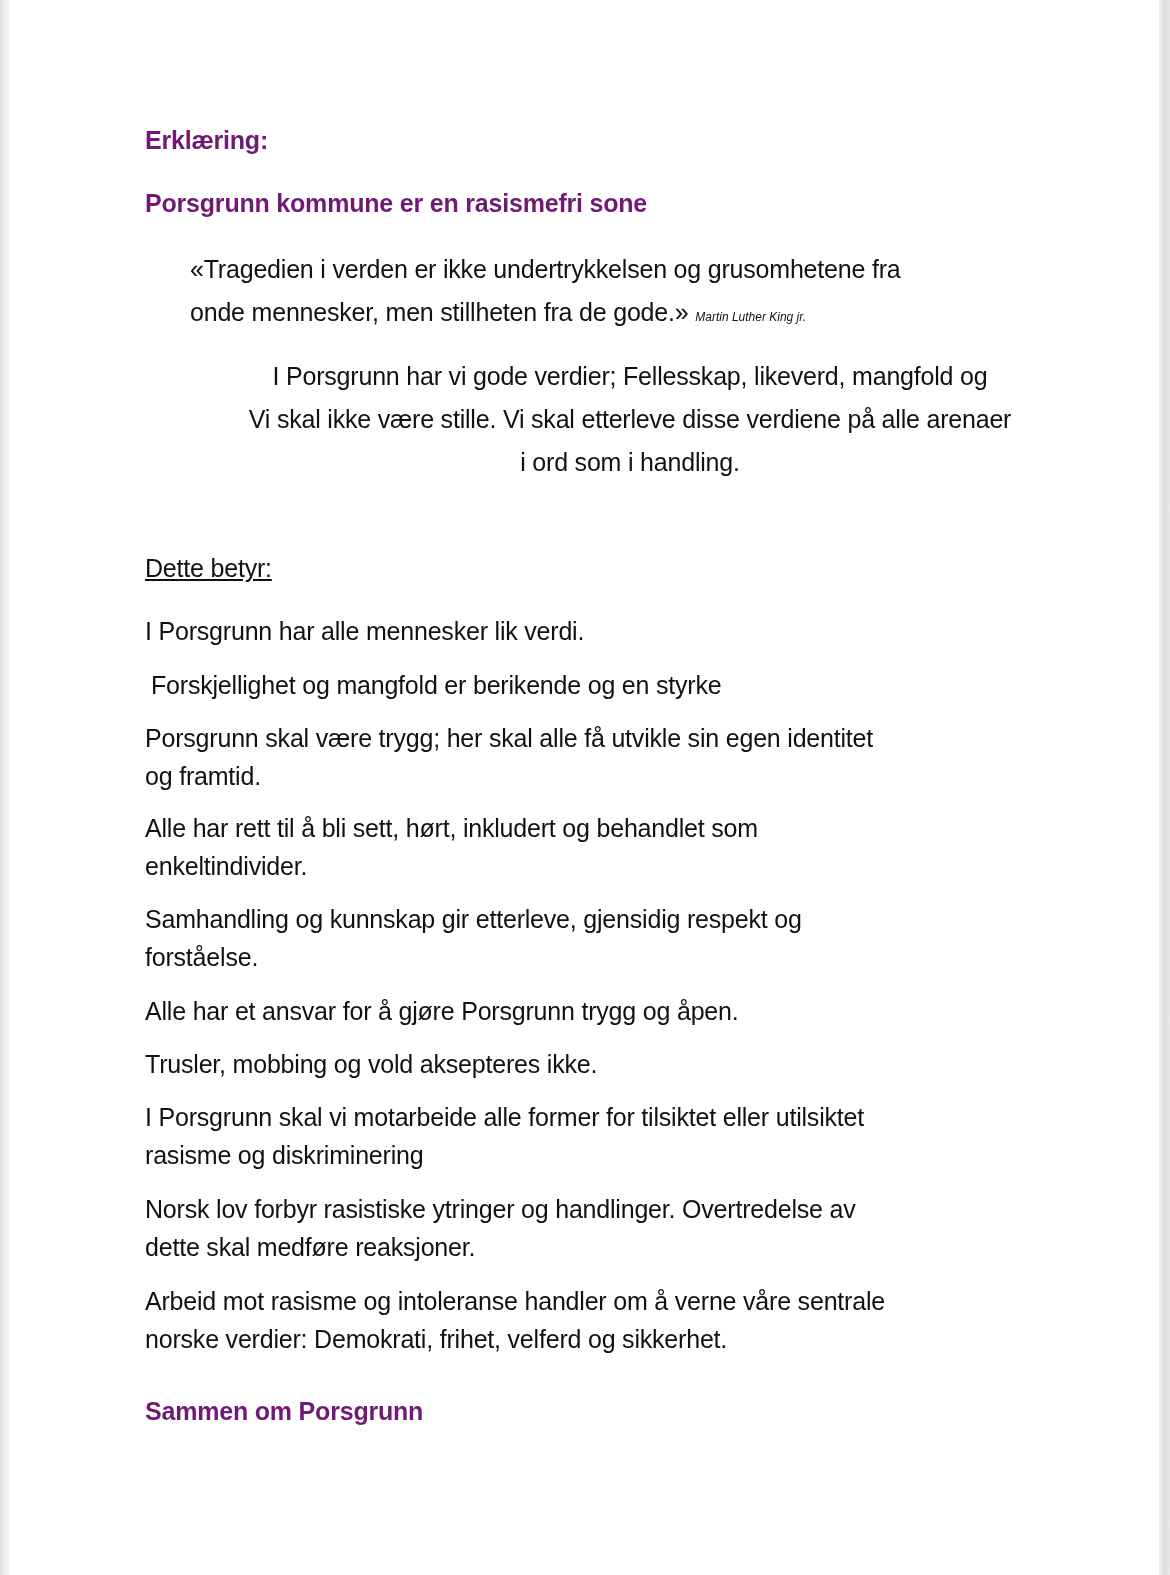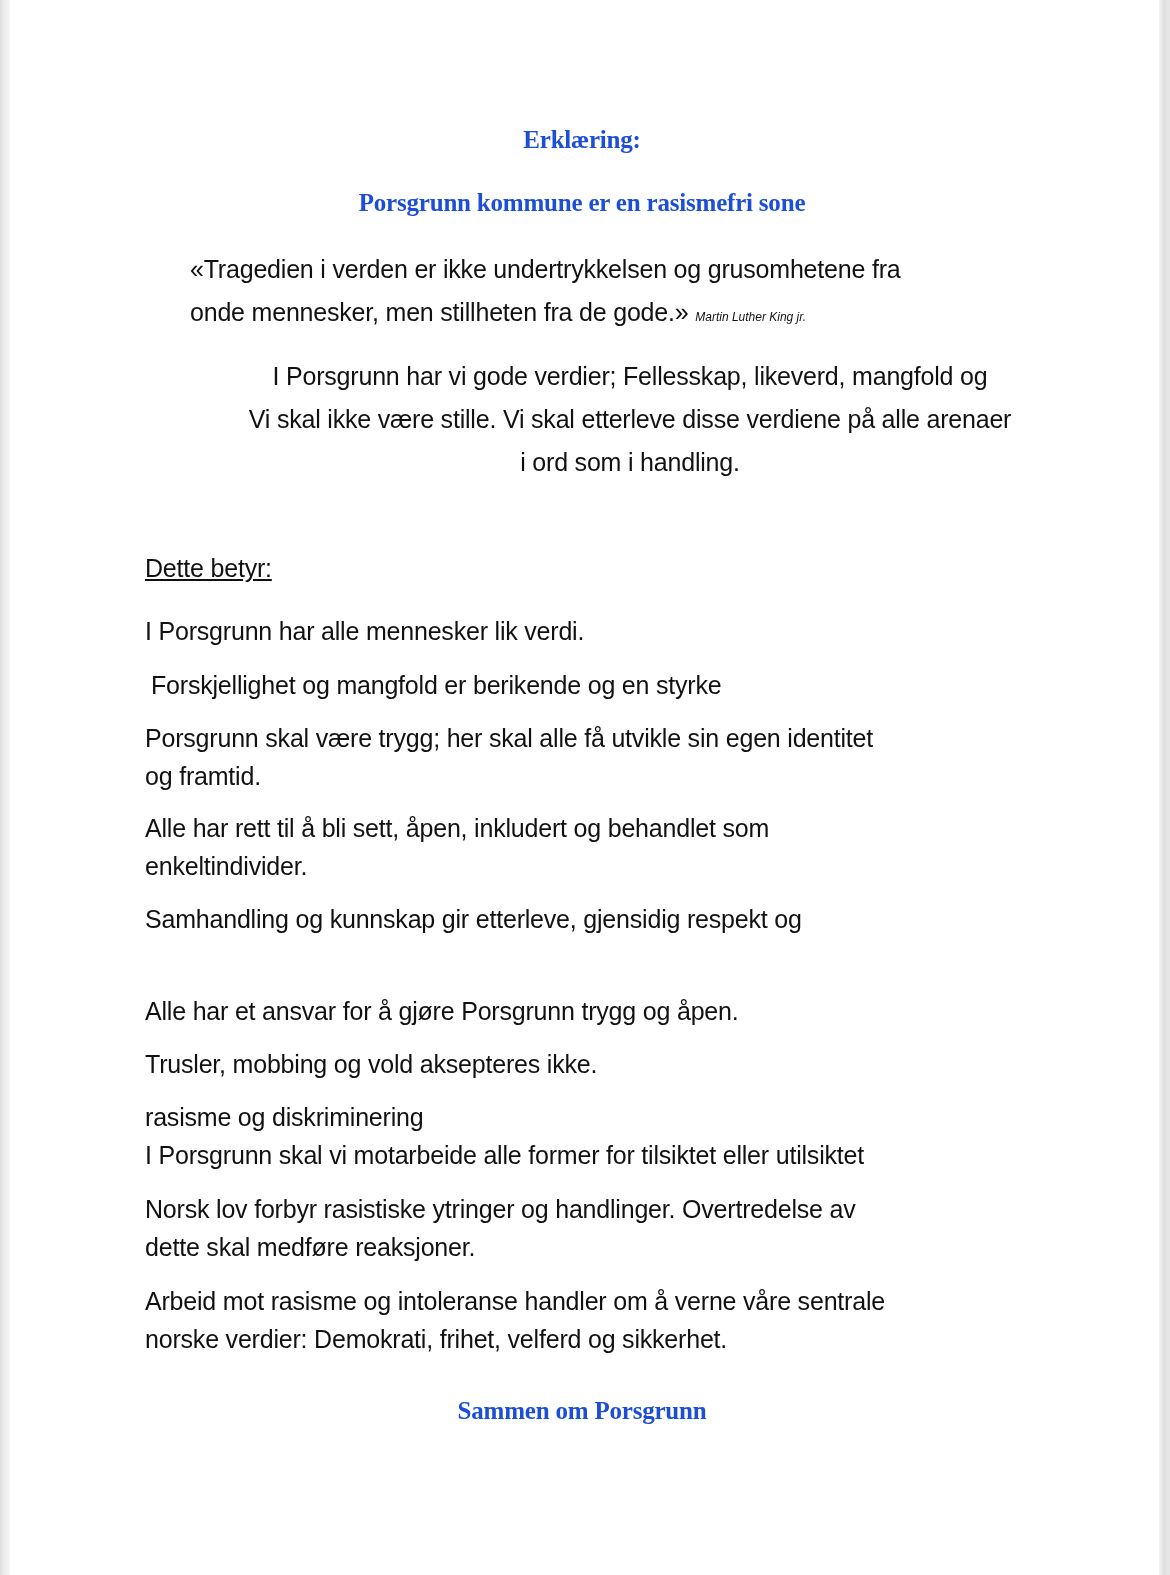--- a/index.html
+++ b/index.html
@@ -32,25 +32,23 @@
       width: 890px;
       font-family: "Liberation Sans", "DejaVu Sans", sans-serif;
       color: #111111;
       font-size: 25px;
       letter-spacing: -0.2px;
     }
     .heading {
       position: absolute;
       left: 0;
       width: 874px;
-      text-align: center;
       font-weight: bold;
       font-size: 25px;
-      color: #1d4ed8;
-      font-family: Liberation Serif, serif;
+      color: #701a75;
     }
     .para {
       position: absolute;
       left: 0;
       width: 880px;
       line-height: 38px;
       white-space: nowrap;
     }
     .para.wide { line-height: 43px; margin-left: 45px; }
     .attribution {
@@ -87,35 +85,36 @@
         <span class="line">I Porsgrunn har alle mennesker lik verdi.</span>
       </div>
       <div class="para" style="top:666px;margin-left:6px;">
         <span class="line">Forskjellighet og mangfold er berikende og en styrke</span>
       </div>
       <div class="para" style="top:719px;">
         <span class="line">Porsgrunn skal være trygg; her skal alle få utvikle sin egen identitet</span>
         <span class="line">og framtid.</span>
       </div>
       <div class="para" style="top:809px;">
-        <span class="line">Alle har rett til å bli sett, åpen, inkludert og behandlet som</span>
+        <span class="line">Alle har rett til å bli sett, hørt, inkludert og behandlet som</span>
         <span class="line">enkeltindivider.</span>
       </div>
       <div class="para" style="top:900px;">
         <span class="line">Samhandling og kunnskap gir etterleve, gjensidig respekt og</span>
+        <span class="line">forståelse.</span>
       </div>
       <div class="para" style="top:992px;">
         <span class="line">Alle har et ansvar for å gjøre Porsgrunn trygg og åpen.</span>
       </div>
       <div class="para" style="top:1045px;">
         <span class="line">Trusler, mobbing og vold aksepteres ikke.</span>
       </div>
       <div class="para" style="top:1098px;">
+        <span class="line">I Porsgrunn skal vi motarbeide alle former for tilsiktet eller utilsiktet</span>
         <span class="line">rasisme og diskriminering</span>
-        <span class="line">I Porsgrunn skal vi motarbeide alle former for tilsiktet eller utilsiktet</span>
       </div>
       <div class="para" style="top:1190px;">
         <span class="line">Norsk lov forbyr rasistiske ytringer og handlinger. Overtredelse av</span>
         <span class="line">dette skal medføre reaksjoner.</span>
       </div>
       <div class="para" style="top:1282px;">
         <span class="line">Arbeid mot rasisme og intoleranse handler om å verne våre sentrale</span>
         <span class="line">norske verdier: Demokrati, frihet, velferd og sikkerhet.</span>
       </div>
 

